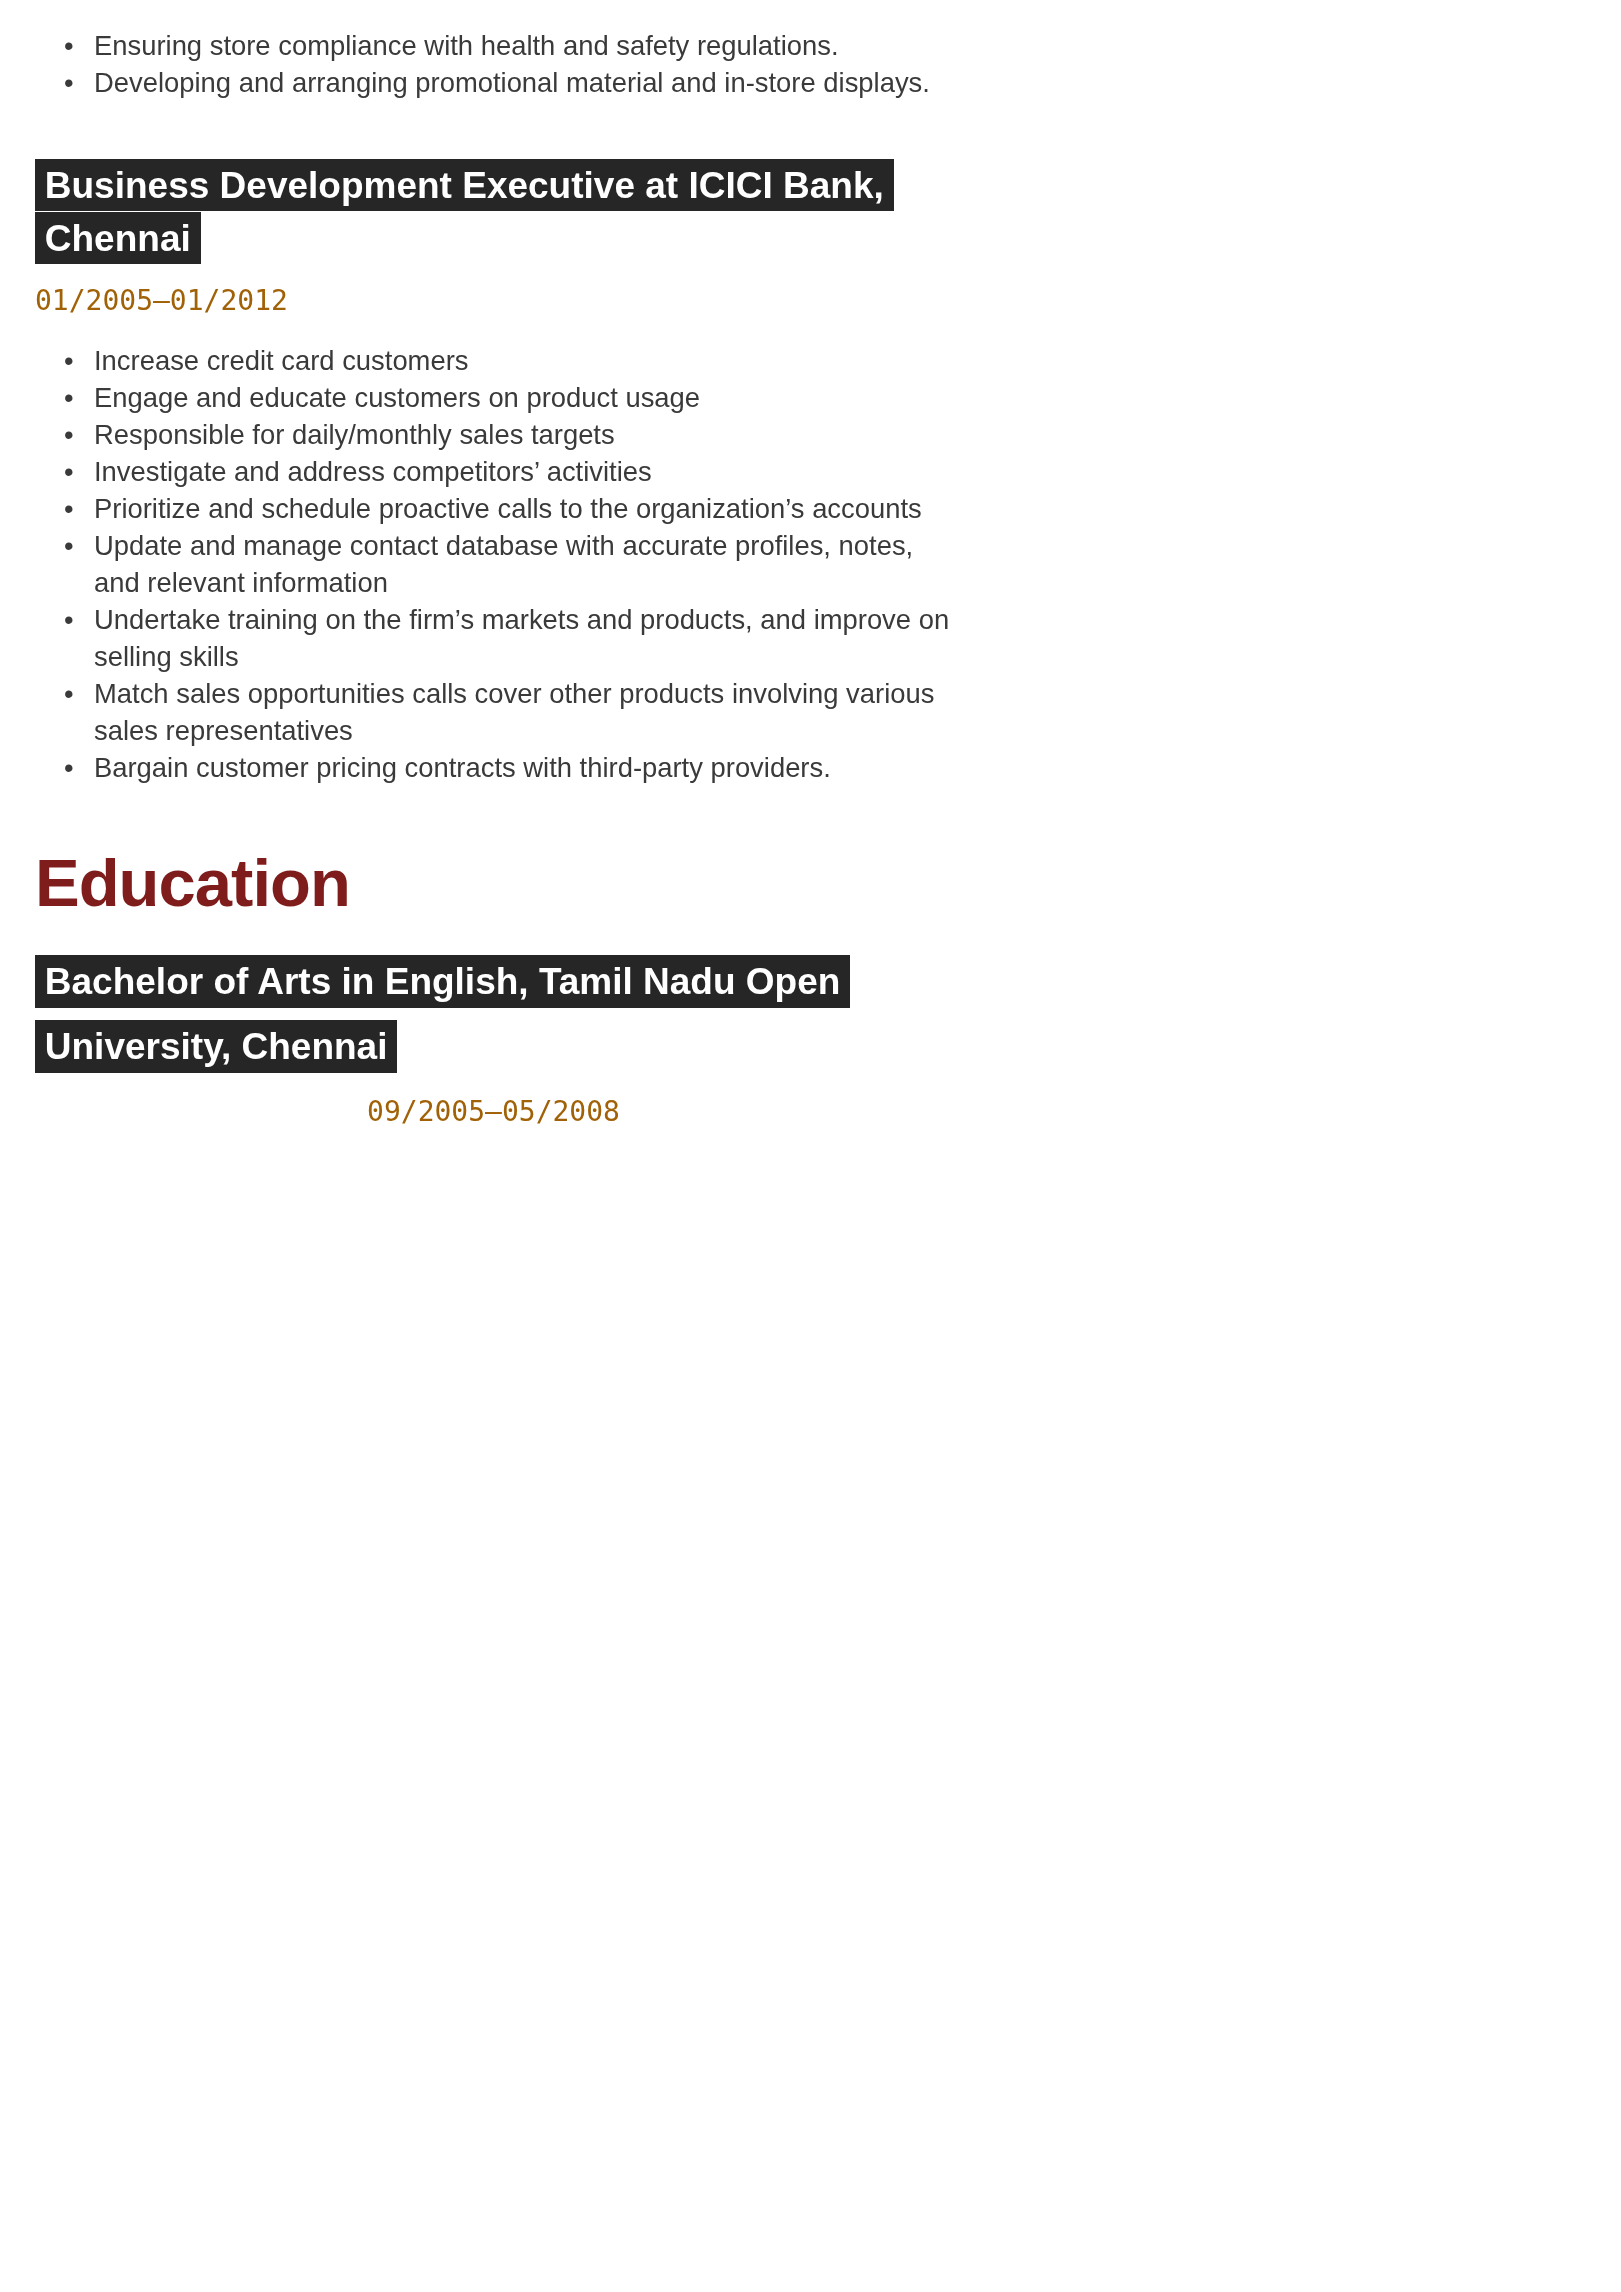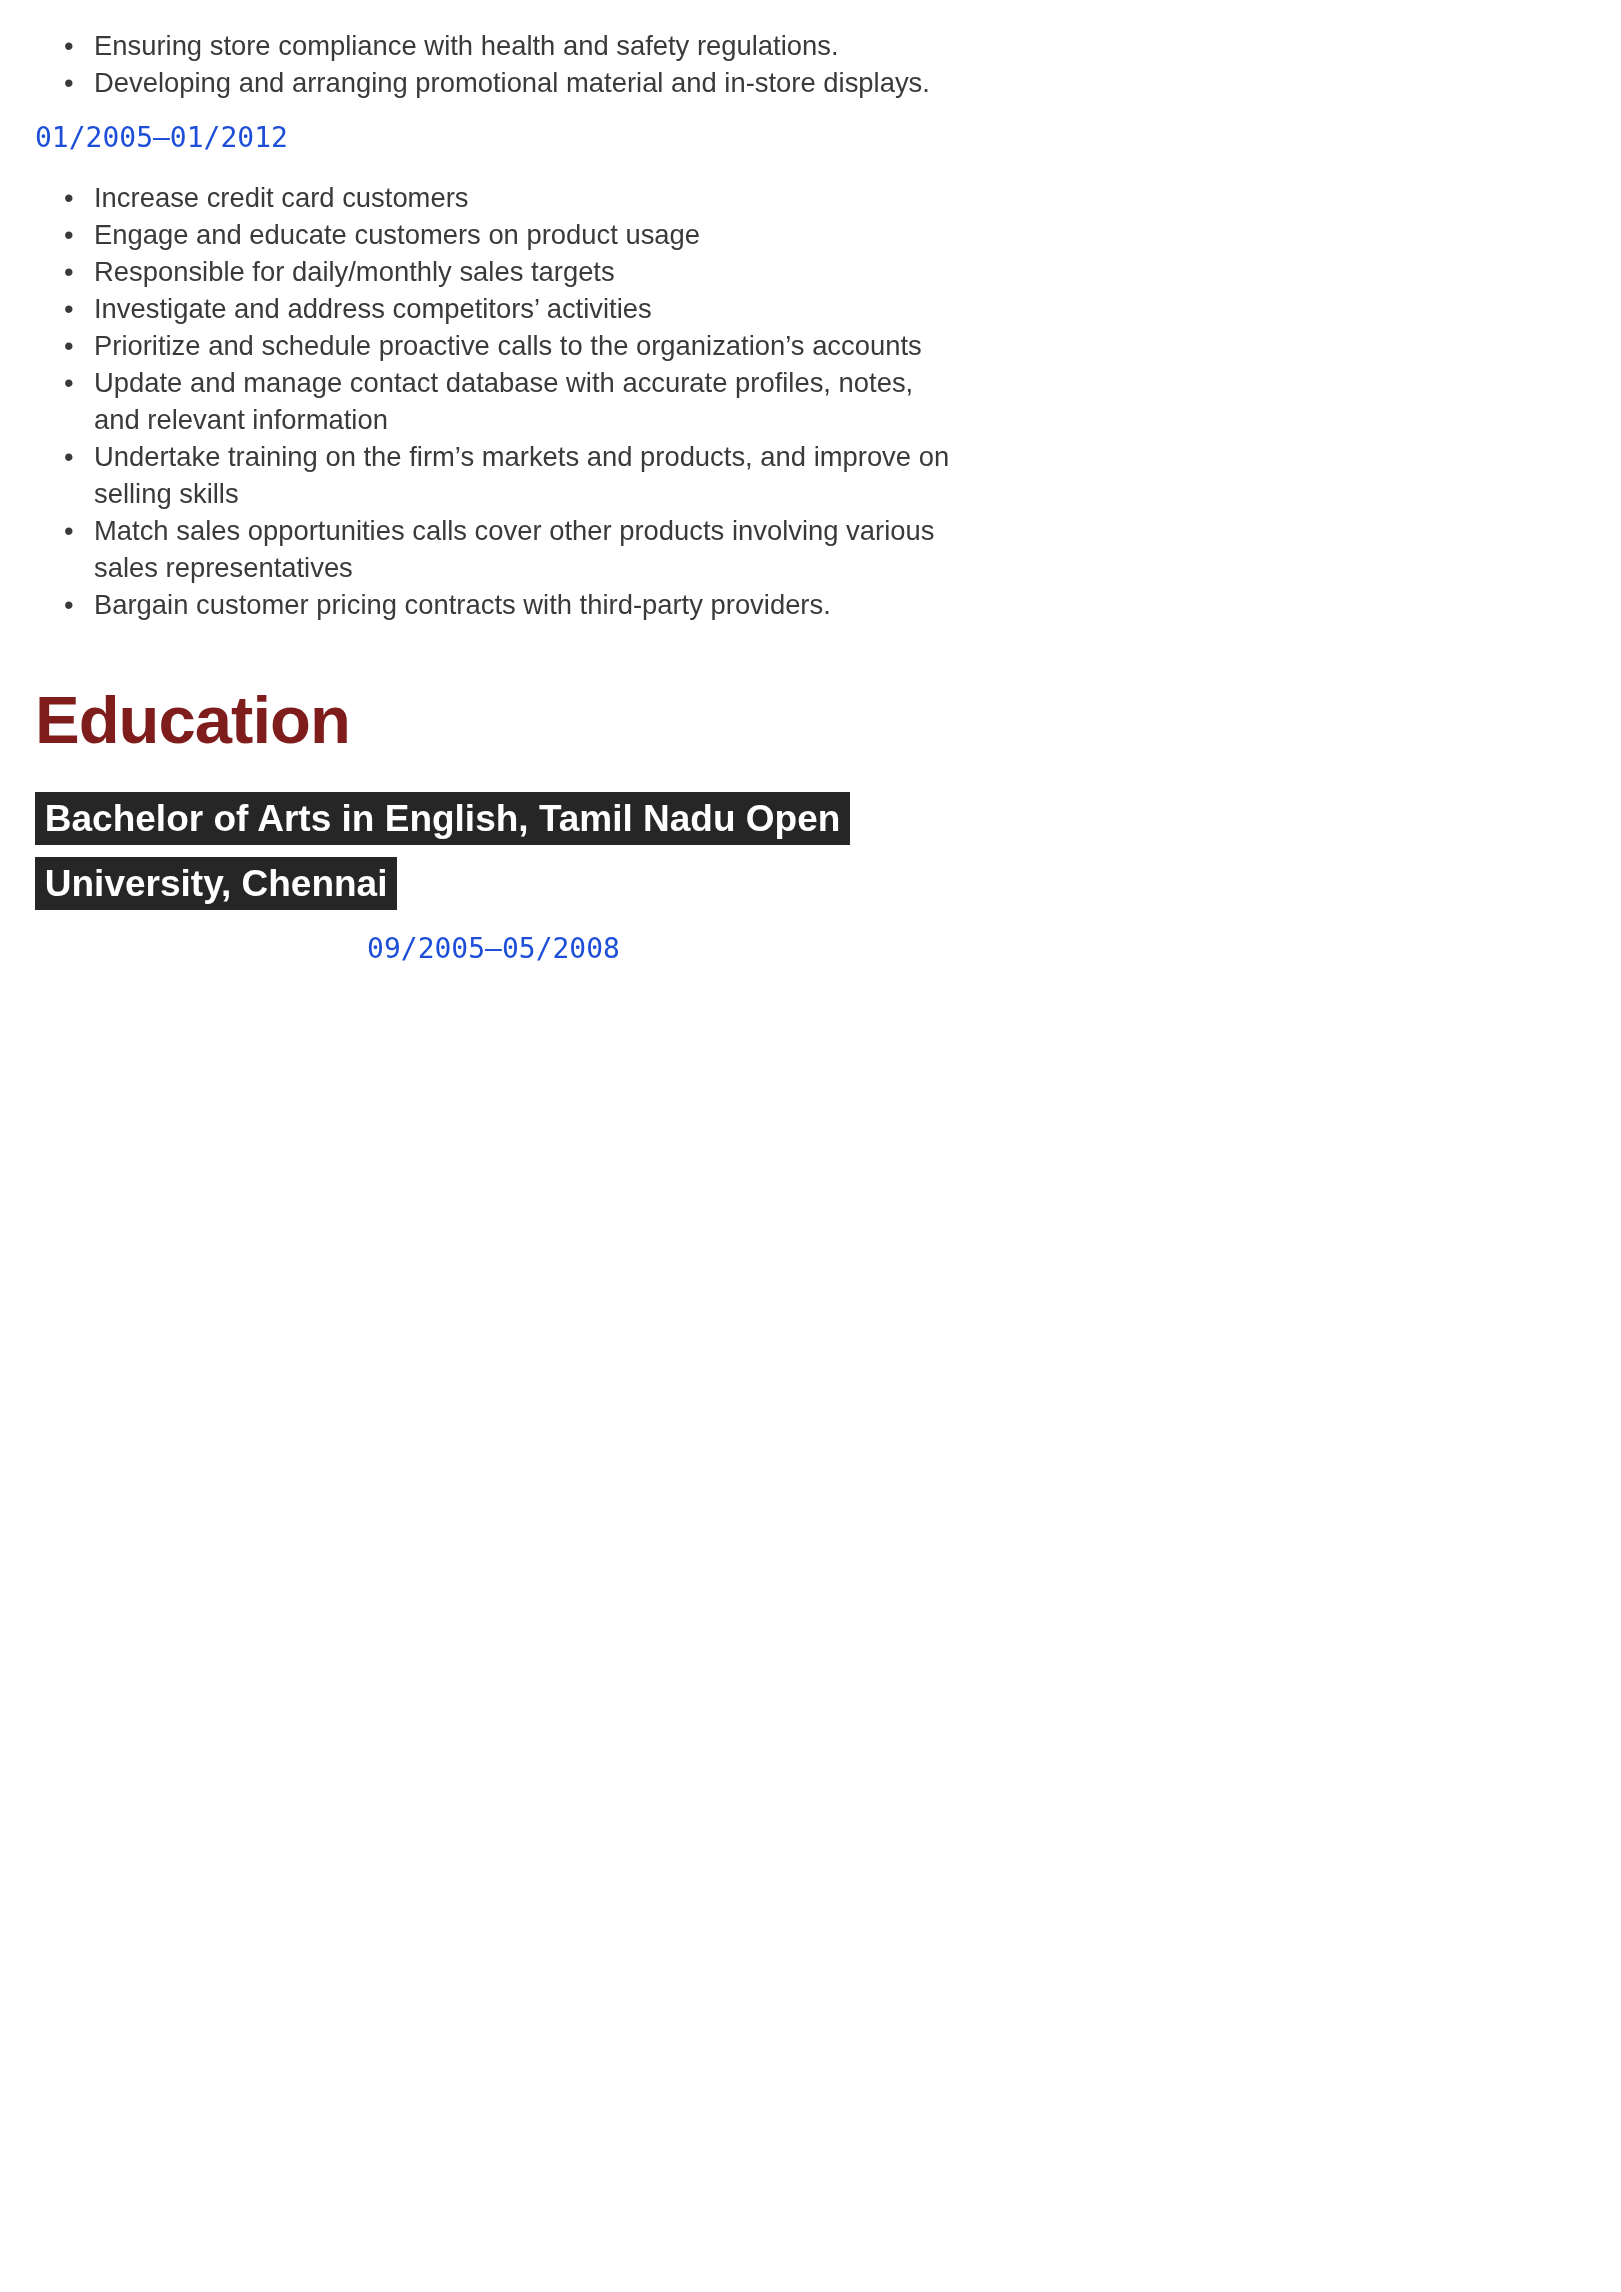--- a/index.html
+++ b/index.html
@@ -54,21 +54,21 @@
     color: var(--highlight-text, #ffffff);
     padding: 5.9px 9.8px;
     -webkit-box-decoration-break: clone;
     box-decoration-break: clone;
   }
   .date-range {
     margin-top: 17.6px;
     font-family: "DejaVu Sans Mono", monospace;
     font-size: 28px;
     line-height: 37px;
-    color: #1d4ed8;
+    color: #a16207;
   }
   .job-bullets {
     margin-top: 23.5px !important;
   }
   .section-heading {
     margin: 57px 0 0 0;
     font-size: 67px;
     line-height: 80px;
     font-weight: bold;
     color: #7f1d1d;
@@ -89,20 +89,21 @@
 <body>
 
 <div class="page">
   <div class="content">
 
     <ul class="bullets">
         <li>Ensuring store compliance with health and safety regulations.</li>
         <li>Developing and arranging promotional material and in-store displays.</li>
       </ul>
 
+    <h3 class="job-title"><span class="highlight">Business Development Executive at ICICI Bank, Chennai</span></h3>
 
     <div class="date-range">01/2005—01/2012</div>
 
     <ul class="bullets job-bullets">
         <li>Increase credit card customers</li>
         <li>Engage and educate customers on product usage</li>
         <li>Responsible for daily/monthly sales targets</li>
         <li>Investigate and address competitors’ activities</li>
         <li>Prioritize and schedule proactive calls to the organization’s accounts</li>
         <li>Update and manage contact database with accurate profiles, notes, and relevant information</li>

